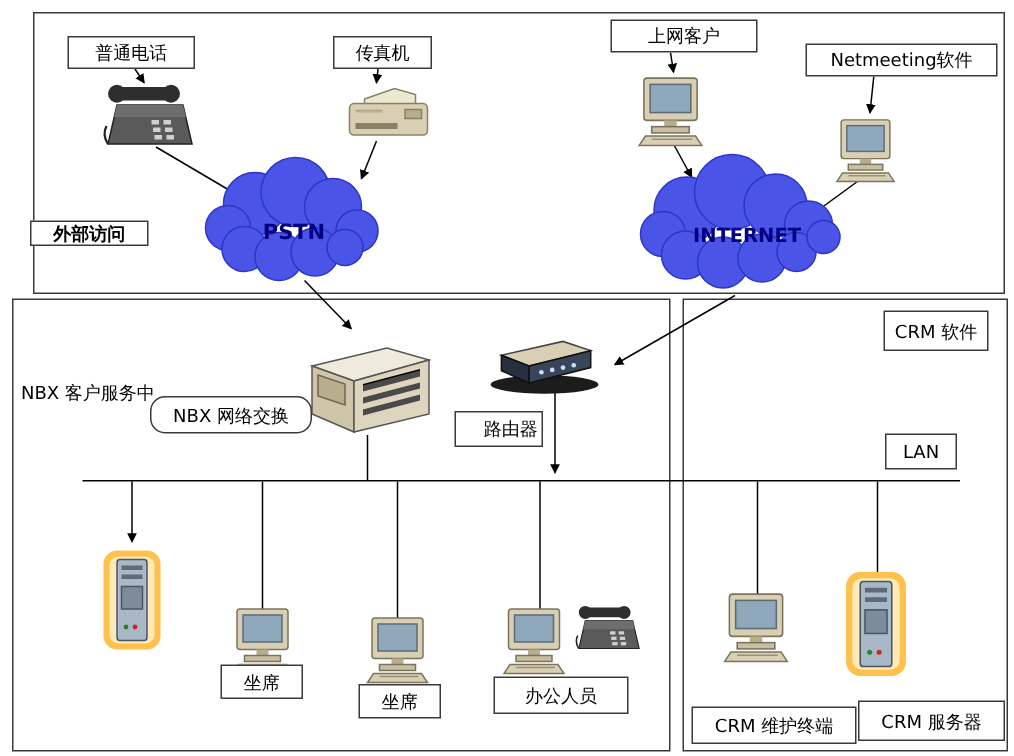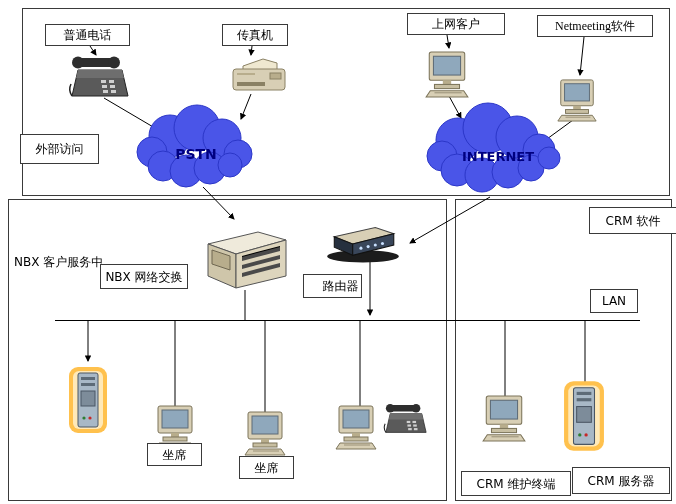--- a/index.html
+++ b/index.html
@@ -187,27 +187,28 @@
   <svg class="icon" style="left:477px; top:394px;" width="54" height="48">
       <use href="#sym-pc"></use>
     </svg>
   <svg class="icon" style="left:563px; top:380px;" width="42" height="72">
       <use href="#sym-tower"></use>
     </svg>
 
   <div class="box" style="left:222px; top:24px; width:66px; height:22px;">传真机</div>
   <div class="box" style="left:45px; top:24px; width:85px; height:22px;">普通电话</div>
   <div class="box" style="left:407px; top:13px; width:98px; height:22px;">上网客户</div>
-  <div class="box" style="left:537px; top:15px; width:116px; height:22px;font-family:Liberation Serif, serif;">Netmeeting软件</div>
-  <div class="box" style="left:20px; top:134px; width:79px; height:30px;">外部访问</div>
+  <div class="box" style="left:537px; top:29px; width:128px; height:22px;">Netmeeting软件</div>
+  <div class="box" style="left:20px; top:147px; width:79px; height:17px;font-weight:bold;">外部访问</div>
 
   <div class="title" style="left:14px; top:206px;margin-top:48px;">NBX 客户服务中</div>
-  <div class="box" style="left:100px; top:264px; width:88px; height:25px;">NBX 网络交换</div>
+  <div class="box" style="left:100px; top:264px; width:108px; height:25px;border-radius:10px;">NBX 网络交换</div>
   <div class="box" style="left:303px; top:274px; width:59px; height:24px;padding-left:16px;">路由器</div>
   <div class="box" style="left:590px; top:289px; width:48px; height:24px;">LAN</div>
-  <div class="box" style="left:589px; top:207px; width:88px; height:27px;">CRM 软件</div>
+  <div class="box" style="left:589px; top:207px; width:70px; height:27px;">CRM 软件</div>
 
   <div class="box" style="left:147px; top:443px; width:55px; height:23px;">坐席</div>
   <div class="box" style="left:239px; top:456px; width:55px; height:23px;">坐席</div>
+  <div class="box" style="left:329px; top:451px; width:90px; height:25px;">办公人员</div>
   <div class="box" style="left:461px; top:455px; width:110px; height:25px;margin-top:16px;">CRM 维护终端</div>
   <div class="box" style="left:572px; top:467px; width:98px; height:27px;">CRM 服务器</div>
 
 </div>
 
 </body></html>

